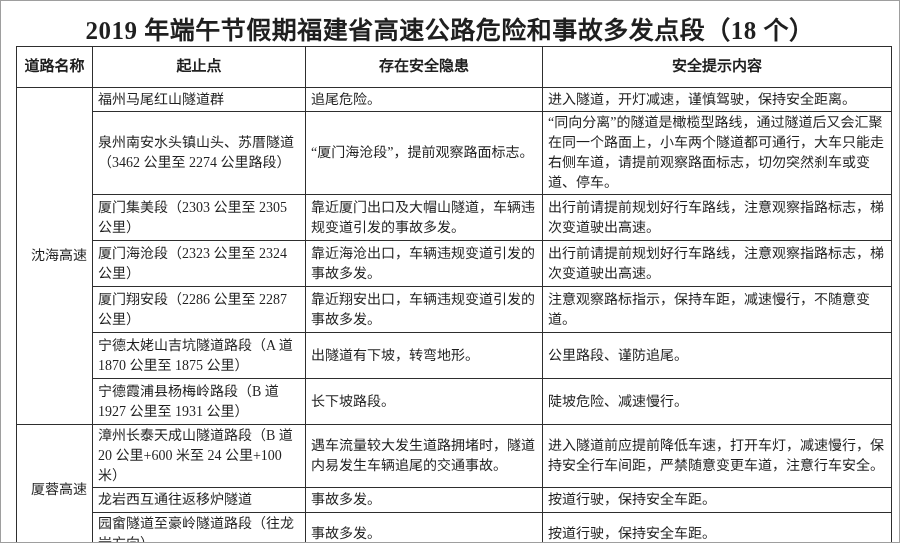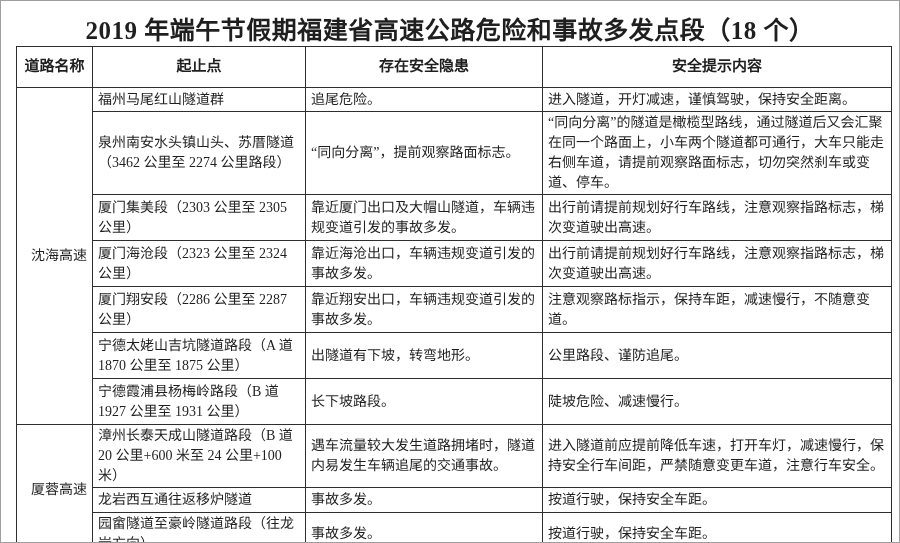--- a/index.html
+++ b/index.html
@@ -89,21 +89,21 @@
     </thead>
     <tbody>
       <tr class="r1">
         <td class="road-cell" rowspan="7">沈海高速</td>
         <td>福州马尾红山隧道群</td>
         <td>追尾危险。</td>
         <td>进入隧道，开灯减速，谨慎驾驶，保持安全距离。</td>
       </tr>
       <tr class="r2">
         <td>泉州南安水头镇山头、苏厝隧道（3462 公里至 2274 公里路段）</td>
-        <td>“同向分离”，提前观察路面标志。</td>
+        <td>“厦门海沧段”，提前观察路面标志。</td>
         <td>“同向分离”的隧道是橄榄型路线，通过隧道后又会汇聚在同一个路面上，小车两个隧道都可通行，大车只能走右侧车道，请提前观察路面标志，切勿突然刹车或变道、停车。</td>
       </tr>
       <tr class="r3">
         <td>厦门集美段（2303 公里至 2305 公里）</td>
         <td>靠近厦门出口及大帽山隧道，车辆违规变道引发的事故多发。</td>
         <td>出行前请提前规划好行车路线，注意观察指路标志，梯次变道驶出高速。</td>
       </tr>
       <tr class="r4">
         <td>厦门海沧段（2323 公里至 2324 公里）</td>
         <td>靠近海沧出口，车辆违规变道引发的事故多发。</td>

